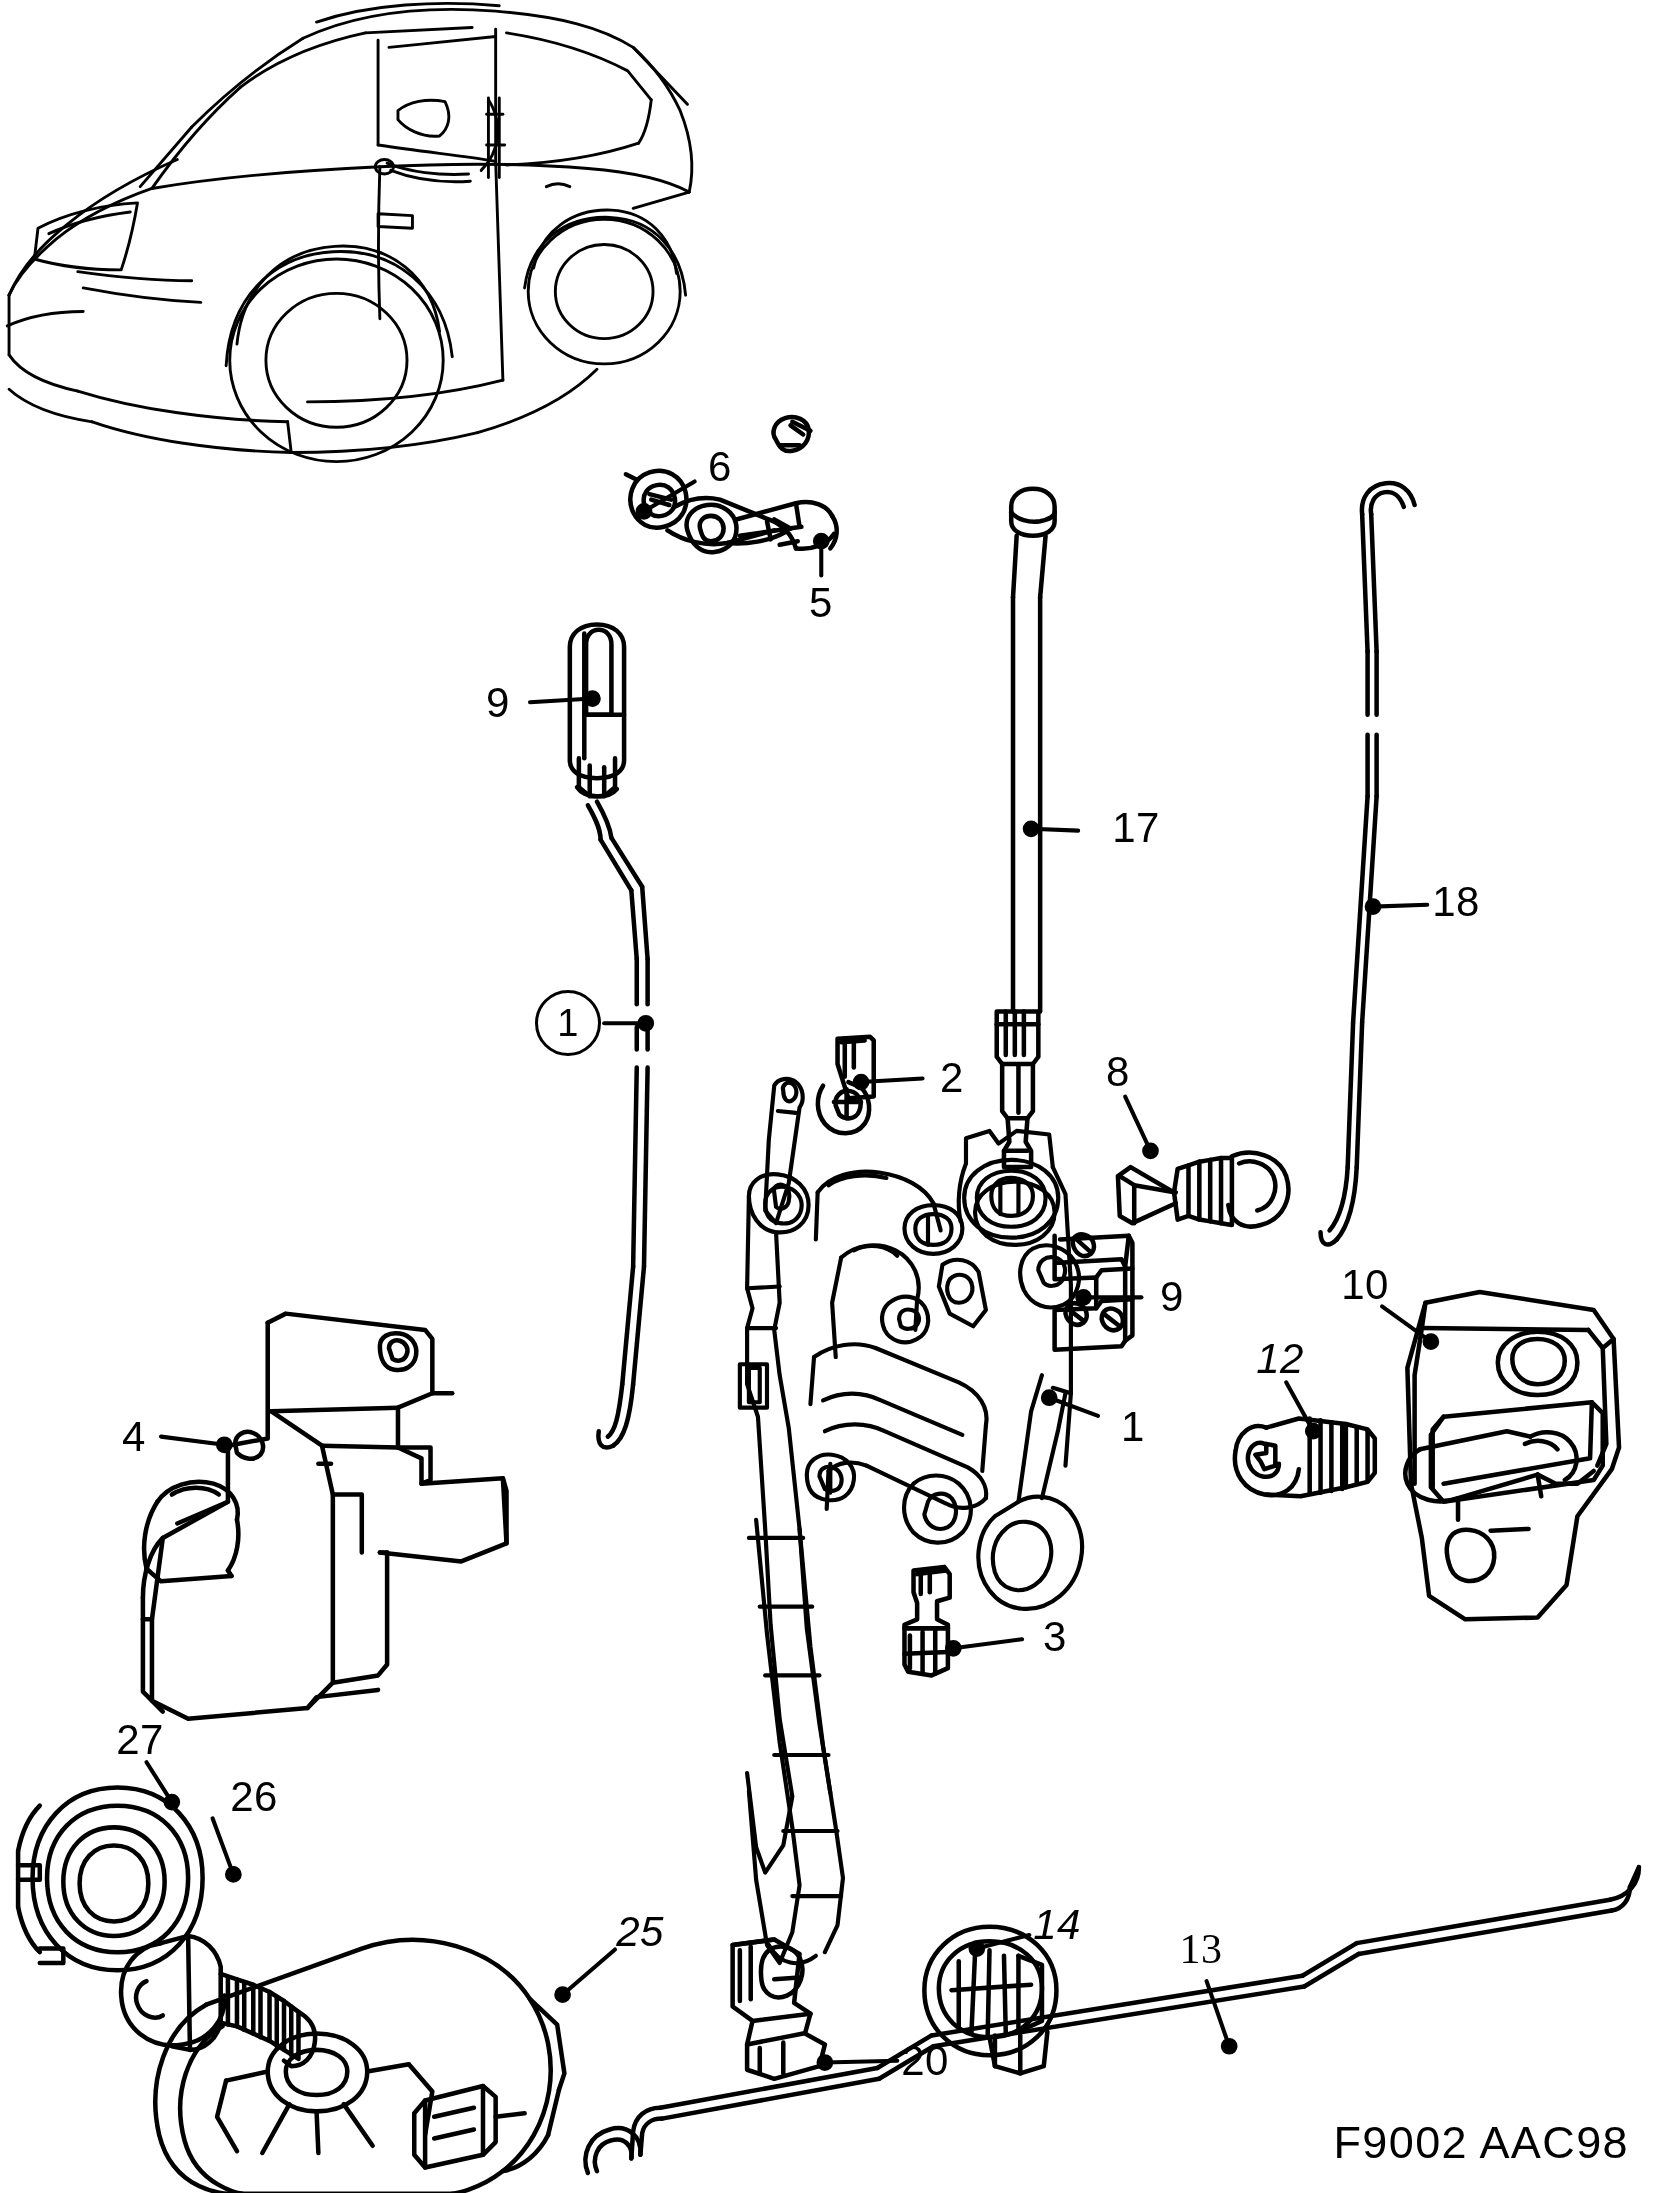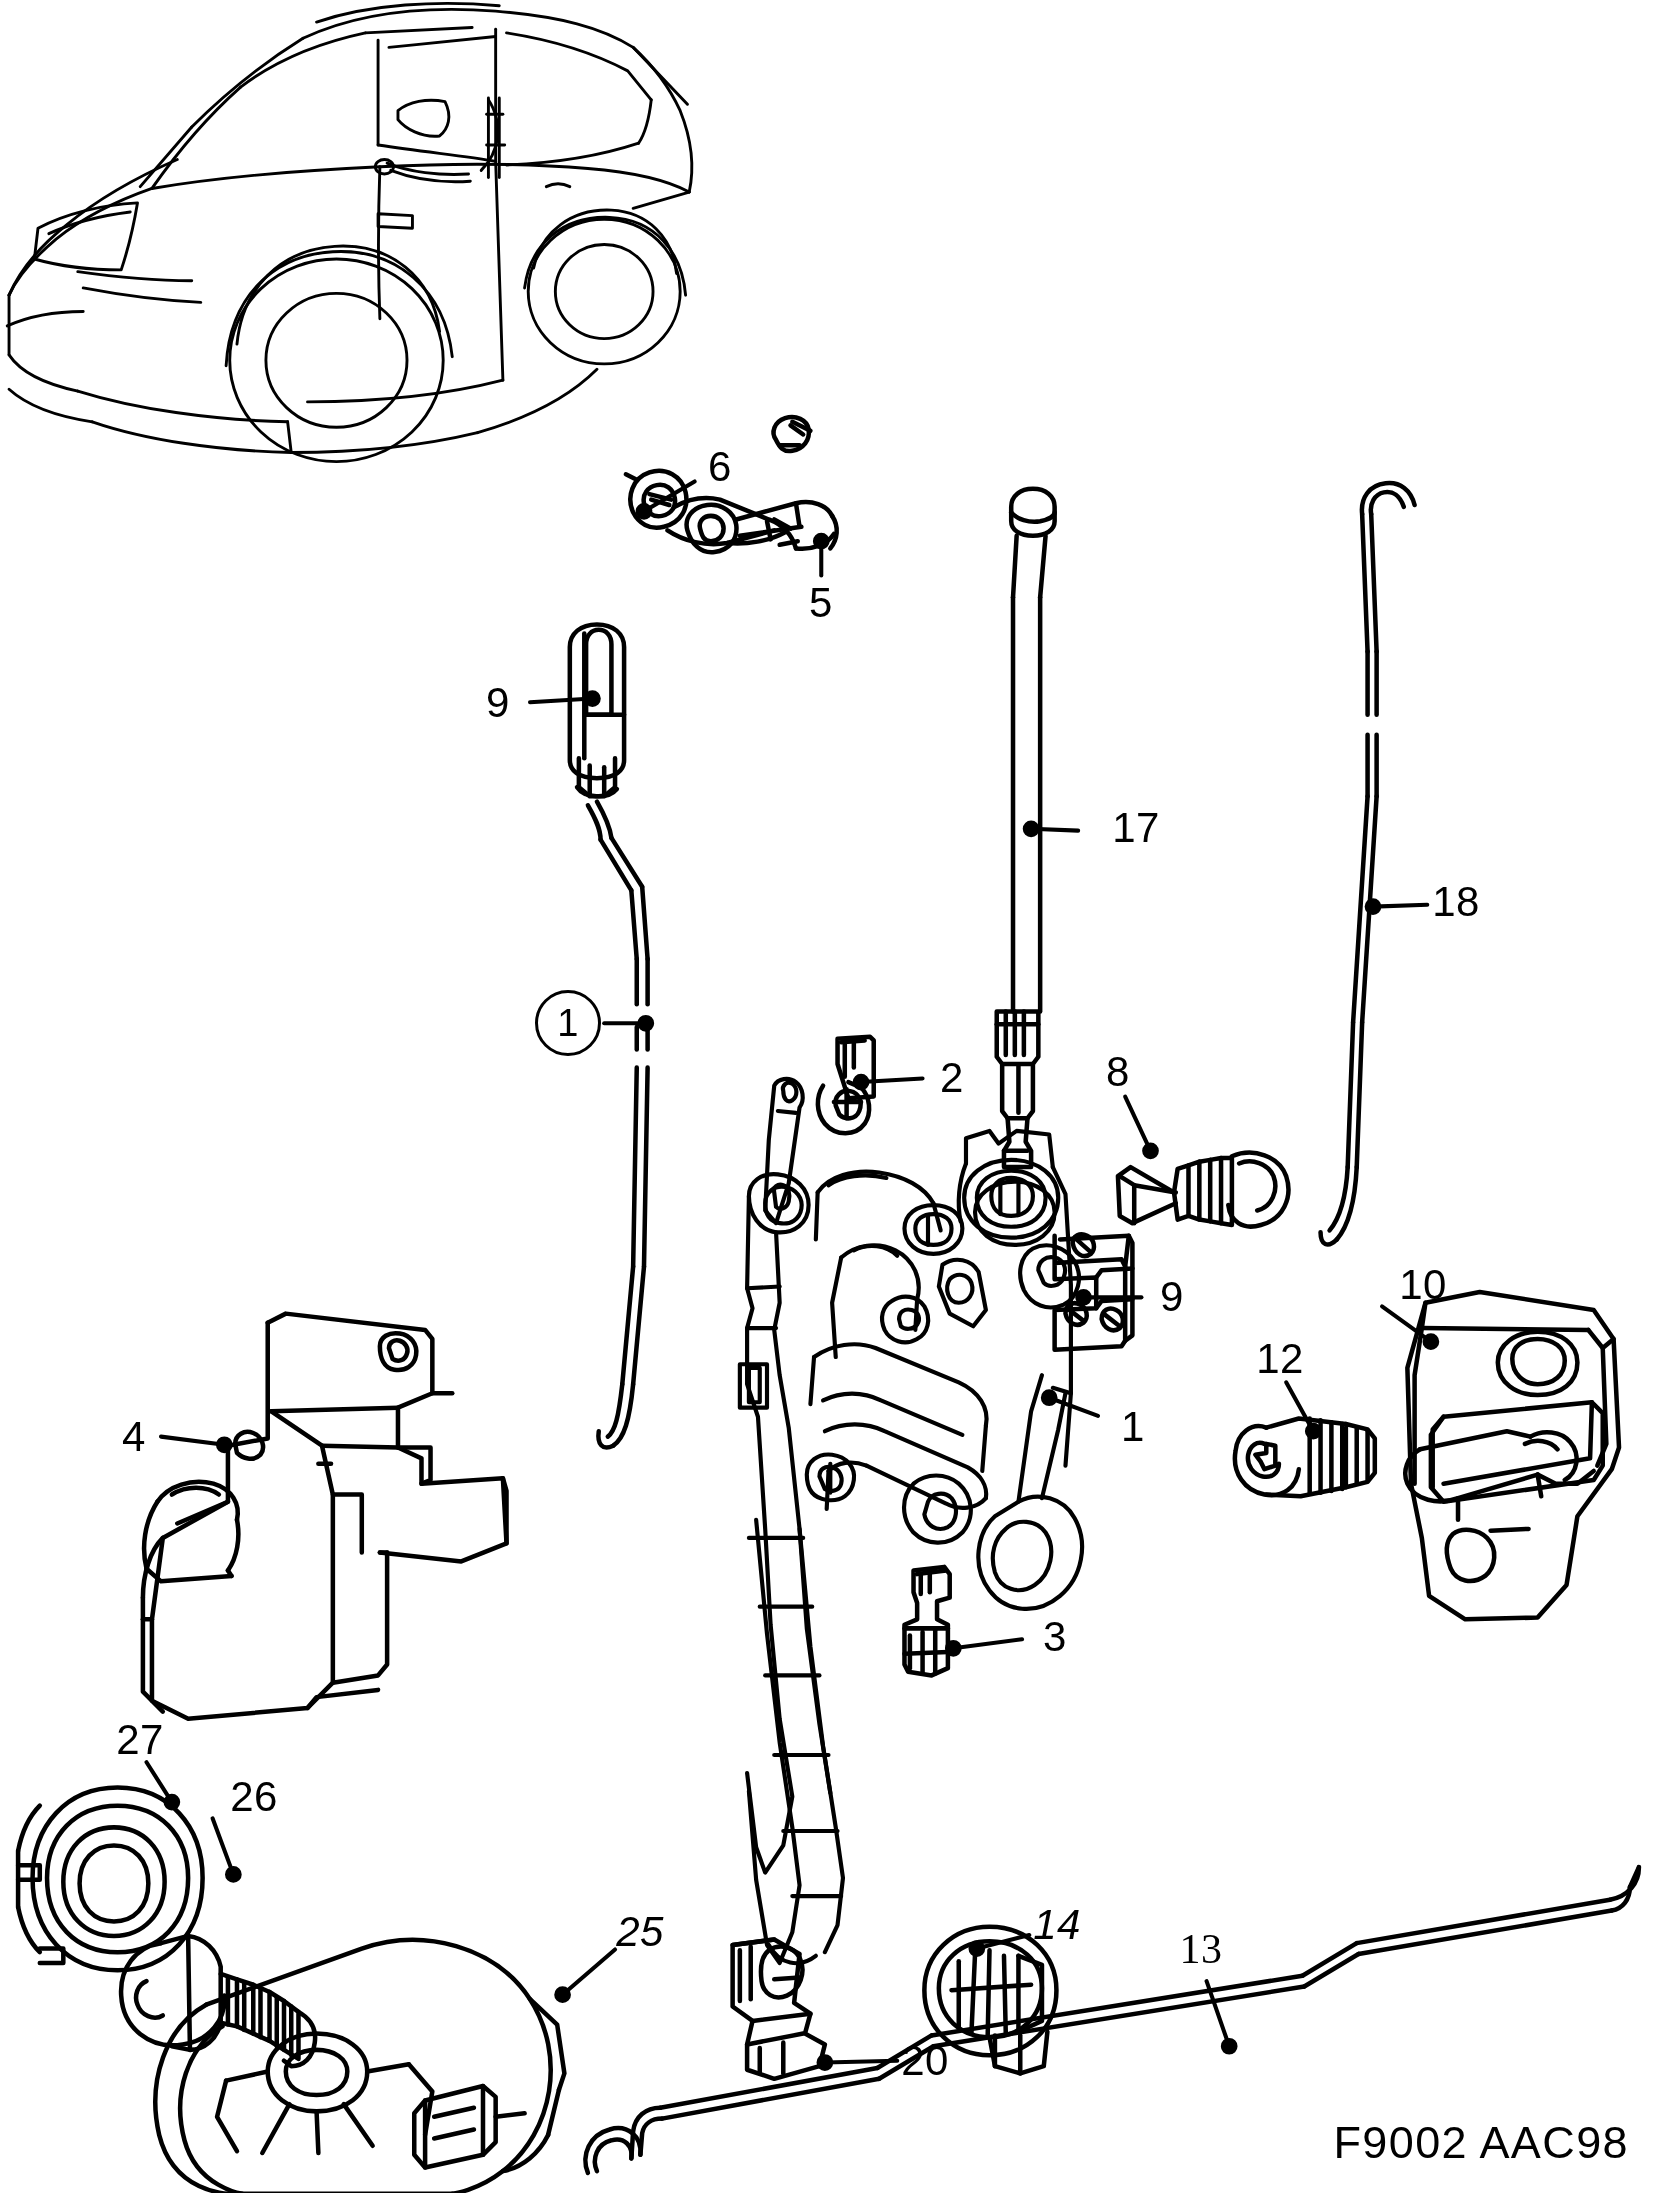--- a/index.html
+++ b/index.html
@@ -608,22 +608,22 @@
 
   <div id="callout-layer">
       <div class="callout" style="left: 1133px; top: 1427px;">1</div>
       <div class="callout" style="left: 952px; top: 1078px;">2</div>
       <div class="callout" style="left: 1055px; top: 1637px;">3</div>
       <div class="callout" style="left: 134px; top: 1437px;">4</div>
       <div class="callout" style="left: 821px; top: 603px;">5</div>
       <div class="callout" style="left: 720px; top: 467px;">6</div>
       <div class="callout" style="left: 1118px; top: 1072px;">8</div>
       <div class="callout" style="left: 1172px; top: 1297px;">9</div>
-      <div class="callout" style="left: 1423px; top: 1285px;">10</div>
-      <div class="callout" style="left: 1280px; top: 1359px;">12</div>
+      <div class="callout" style="left: 1365px; top: 1285px;">10</div>
+      <div class="callout" style="left: 1280px; top: 1359px; font-style: italic;">12</div>
       <div class="callout" style="left: 1201px; top: 1949px; font-family: Liberation Serif, serif;">13</div>
       <div class="callout" style="left: 1057px; top: 1925px; font-style: italic;">14</div>
       <div class="callout circled" style="left: 568px; top: 1023px;">1</div>
       <div class="callout" style="left: 498px; top: 703px;">9</div>
       <div class="callout" style="left: 1136px; top: 828px;">17</div>
       <div class="callout" style="left: 1456px; top: 902px;">18</div>
       <div class="callout" style="left: 925px; top: 2061px;">20</div>
       <div class="callout" style="left: 640px; top: 1932px; font-style: italic;">25</div>
       <div class="callout" style="left: 206px; top: 1797px; margin-left: 48px;">26</div>
       <div class="callout" style="left: 140px; top: 1740px;">27</div>

